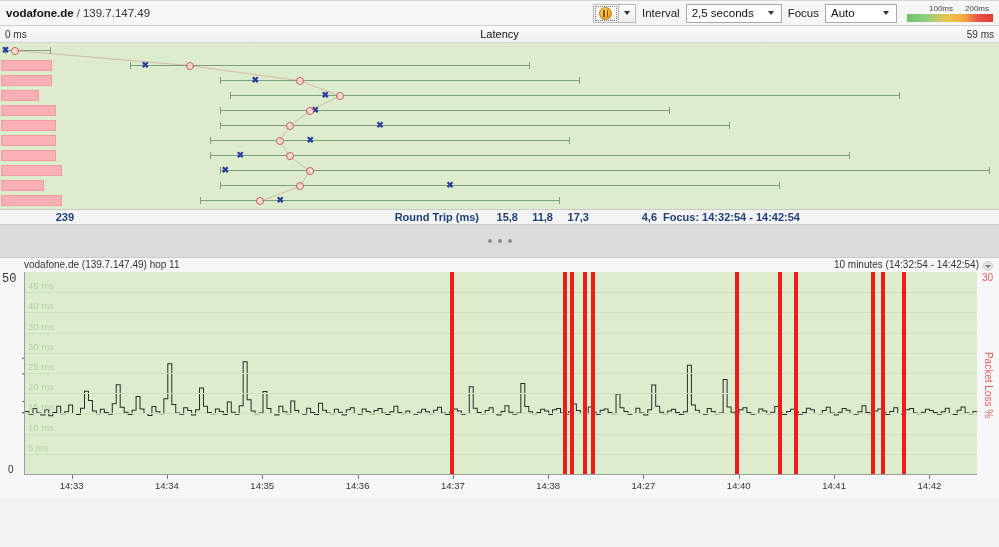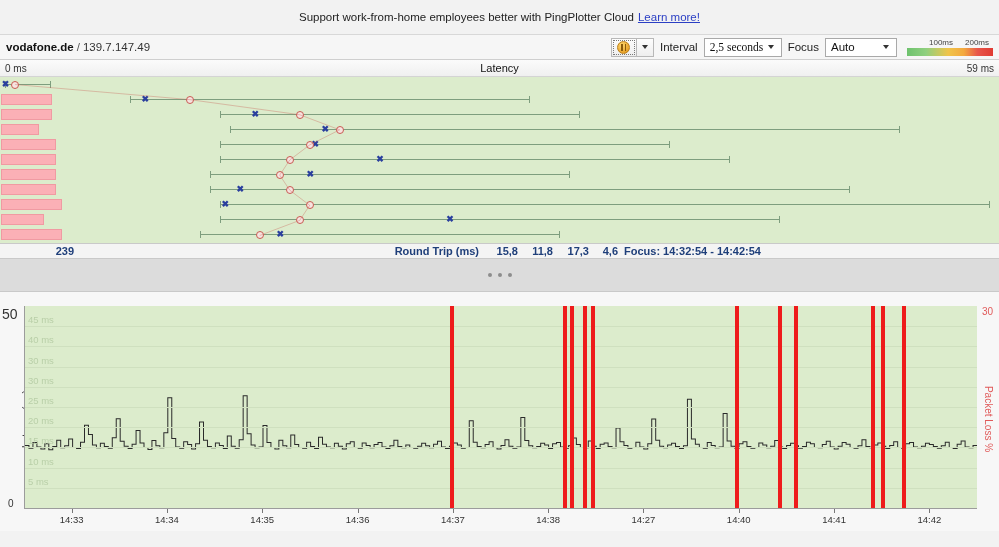--- a/index.html
+++ b/index.html
@@ -67,21 +67,21 @@
   }
   .caret { width:0;height:0;border-left:3.5px solid transparent;border-right:3.5px solid transparent;border-top:4px solid #333; }
   .tb-label { font-size: 11.5px; color:#222; }
   .combo {
     height: 19px; border: 1px solid #a9a9a9; background: #fff;
     display: flex; align-items: center; padding: 0 3px 0 5px;
     font-size: 11.5px; color: #111;
   }
   .combo .cval { flex: 1; }
   .combo .cbtn { width: 14px; display:flex;align-items:center;justify-content:center; }
-  .combo-interval { width: 78px; font-family: Liberation Serif, serif; }
+  .combo-interval { width: 96px; }
   .combo-focus { width: 72px; }
 
   .legend { display:flex; flex-direction: column; margin-left: 4px; }
   .legend-labels { display:flex; position:relative; height:10px; width:86px; font-size:8px; color:#444; }
   .legend-labels span { position:absolute; }
   .legend-bar { width: 86px; height: 8px; background: linear-gradient(to right, #6ec26e 0%, #8fd07f 22%, #f0c44a 48%, #f3a93f 66%, #e8564a 82%, #e03b33 100%); }
 
   
   .table-area { position: relative; background: #fff; height: 183px; }
   .thead {
@@ -91,21 +91,21 @@
     font-size: 11px; color: #111;
   }
   .thead > div { height: 17px; line-height: 17px; border-right: 1px solid #dcdcdc; text-align:center; overflow:hidden; }
   .c-hop   { width: 38px; }
   .c-count { width: 42px; }
   .c-ip    { width: 193px; }
   .c-name  { width: 214px; }
   .c-avg   { width: 37px; }
   .c-min   { width: 35px; }
   .c-cur   { width: 36px; }
-  .c-plp   { width: 29px; }
+  .c-plp   { width: 29px; margin-left: 39px; }
   .c-graph { flex: 1; border-right: none !important; }
 
   .tbody { position: relative; }
   .trow { display: flex; height: 15px; align-items: center; font-size: 11px; color: #111; }
   .trow > div { height: 15px; line-height: 15px; overflow: hidden; white-space: nowrap; }
   .trow .c-hop { position: relative; }
   .hopbadge {
     position:absolute; left: 3px; top: 1.5px;
     width: 12px; height: 12px; border-radius: 50%;
     background: radial-gradient(circle at 35% 30%, #c2e7ae, #96cf80 75%, #79b766);
@@ -157,21 +157,21 @@
 
   
   .bottom { position:relative; background:#f7f7f7; border-top:1px solid #c9c9c9; height: 240px; }
   .bhead { height:14px; position:relative; font-size:10px; color:#333; background:#f7f7f7; }
   .bhead .bh-left { position:absolute; left:24px; top:0; line-height:14px; }
   .bhead .bh-right{ position:absolute; right:20px; top:0; line-height:14px; }
   .bhead .bh-caret{ position:absolute; right:6px; top:3px; width:10px;height:10px;border-radius:50%;background:#e4e4e4;border:1px solid #cfcfcf;display:flex;align-items:center;justify-content:center; }
   .bhead .bh-caret .caret { border-top-color:#777; border-left-width:3px;border-right-width:3px;border-top-width:3.5px; }
 
   .plot-wrap { position:absolute; left:0; right:0; top:14px; bottom:0; }
-  .ylab-left { position:absolute; left:2px; top:0; font-size:14px; color:#333; }
+  .ylab-left { position:absolute; left:2px; top:0; font-size:12px; color:#333;font-family:Liberation Mono, monospace; }
   .ylab-left-bottom { position:absolute; left:8px; bottom:22px; font-size:10px; color:#333; }
   .ylab-right { position:absolute; right:6px; top:0; font-size:10px; color:#e05a5a; }
   .axis-title-left {
     position:absolute; left:-2px; top:50%;
     transform: translateY(-50%) rotate(-90deg); transform-origin:center;
     font-size:10px; color:#333; white-space:nowrap;
   }
   .axis-title-right {
     position:absolute; right:-22px; top:50%;
     transform: translateY(-50%) rotate(90deg); transform-origin:center;
@@ -187,24 +187,20 @@
   .lossbar { position:absolute; top:0; bottom:0; background:#ee1b1b; }
   .xaxis { position:absolute; left:24px; right:22px; bottom:0; height:22px; }
   .xtick { position:absolute; top:0; width:1px; height:4px; background:#777; }
   .xtlabel { position:absolute; top:5px; font-size:9.5px; color:#333; transform:translateX(-50%); white-space:nowrap; }
 </style>
 </head>
 <body>
 
 <div id="app">
 
-  <div class="promo">
-    <span>Support work-from-home employees better with PingPlotter Cloud</span>
-    <a href="#">Learn more!</a>
-  </div>
 
   <div class="targetbar">
     <span class="target-host">vodafone.de</span>
     <span class="target-sep">/</span>
     <span class="target-ip">139.7.147.49</span>
 
     <div class="toolbar">
       <div class="pause-group">
         <div class="pause-btn">
           <span class="pause-circle">
@@ -520,20 +516,27 @@
 
   <div class="splitter">
     <div class="dots">
         <i></i>
         <i></i>
         <i></i>
       </div>
   </div>
 
   <div class="bottom">
+    <div class="bhead">
+      <span class="bh-left">vodafone.de (139.7.147.49) hop 11</span>
+      <span class="bh-right">10 minutes (14:32:54 - 14:42:54)</span>
+      <span class="bh-caret">
+          <span class="caret"></span>
+        </span>
+    </div>
 
     <div class="plot-wrap">
       <span class="ylab-left">50</span>
       <span class="ylab-left-bottom">0</span>
       <span class="ylab-right">30</span>
       <span class="axis-title-left">Latency (ms)</span>
       <span class="axis-title-right">Packet Loss %</span>
 
       <div class="plot" id="plot">
         <svg class="connector" id="latencysvg" preserveAspectRatio="none" viewBox="0 0 960 190">

